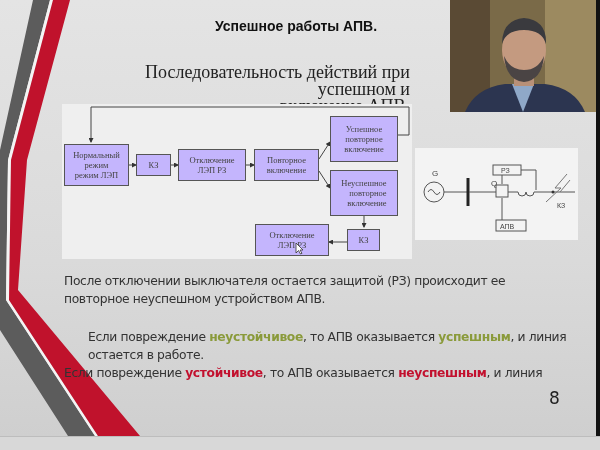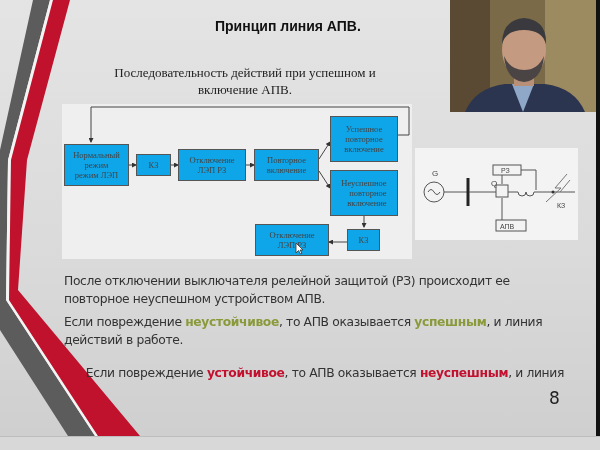--- a/index.html
+++ b/index.html
@@ -2,23 +2,23 @@
 <html><head>
 <meta charset="utf-8">
 <style>
   html, body { margin:0; padding:0; }
   body { width:600px; height:450px; overflow:hidden; background:#1a1a1a; position:relative; font-family:"DejaVu Sans", sans-serif; }
   .slide { position:absolute; left:0; top:0; width:596px; height:436px; background:linear-gradient(180deg,#e4e4e4 0%,#dadada 60%,#cfcfcf 100%); overflow:hidden; }
   .bottom-bar { position:absolute; left:0; top:436px; width:600px; height:14px; background:#d8d8d8; border-top:1px solid #bdbdbd; }
   .right-edge { position:absolute; left:596px; top:0; width:4px; height:436px; background:#111; }
   .stripes { position:absolute; left:0; top:0; width:600px; height:436px; }
   .title { position:absolute; left:215px; top:18px; font-family:"Liberation Sans", sans-serif; font-weight:bold; font-size:14px; color:#111; }
-  .subtitle { position:absolute; left:80px; top:64px; width:330px; text-align:center; font-family:"Liberation Serif", serif; font-size:13px; line-height:17px; color:#222; }
+  .subtitle { position:absolute; left:80px; top:64px; width:330px; text-align:right; font-family:"Liberation Serif", serif; font-size:18px; line-height:17px; color:#222; }
   .diagram { position:absolute; left:62px; top:104px; width:350px; height:155px; background:#efefef; }
-  .box { position:absolute; border:1.2px solid #555; background:#0ea5e9; font-family:"Liberation Serif", serif; font-size:8.5px; color:#444; text-align:center; display:flex; align-items:center; justify-content:center; line-height:10px; box-sizing:border-box; }
+  .box { position:absolute; border:1.2px solid #555; background:#c4b5fd; font-family:"Liberation Serif", serif; font-size:8.5px; color:#444; text-align:center; display:flex; align-items:center; justify-content:center; line-height:10px; box-sizing:border-box; }
   .scheme { position:absolute; left:415px; top:148px; width:163px; height:92px; background:#f3f3f3; }
   .para { position:absolute; left:64px; width:500px; font-family:"DejaVu Sans", sans-serif; font-size:12.3px; line-height:18px; color:#333; letter-spacing:-0.35px; }
   .green { color:#8a9a3a; font-weight:bold; }
   .red { color:#c2102e; font-weight:bold; }
   .page-num { position:absolute; left:549px; top:388px; font-family:"DejaVu Sans", sans-serif; font-size:17px; color:#222; }
   .webcam { position:absolute; left:450px; top:0; width:146px; height:112px; background:linear-gradient(160deg,#6a5a3c 0%,#8b7b55 40%,#4a3e2a 100%); overflow:hidden; }
 </style>
 </head>
 <body>
 
@@ -26,21 +26,21 @@
 
   <svg class="stripes" viewBox="0 0 600 436" width="600" height="436">
 
     <polygon points="33,0 50,0 8,160 6,300 95,436 68,436 0,330 0,150" fill="#5c5c5c"></polygon>
 
     <polygon points="50,0 53,0 11,160 9,300 98,436 95,436 6,300 8,160" fill="#f4f4f4"></polygon>
 
     <polygon points="53,0 70,0 27,160 18,290 140,436 98,436 9,300 11,160" fill="#c0122c"></polygon>
   </svg>
 
-  <div class="title">Принцип линия АПВ.</div>
+  <div class="title">Успешное работы АПВ.</div>
 
   <div class="subtitle">
     <div>Последовательность действий при успешном и</div>
     <div>включение АПВ.</div>
   </div>
 
   <div class="diagram">
     <svg width="350" height="155" style="position:absolute;left:0;top:0">
       <defs>
         <marker id="arr" markerWidth="5" markerHeight="5" refX="4" refY="2.5" orient="auto">
@@ -131,30 +131,30 @@
       <circle cx="138" cy="44" r="1.5" fill="#333"></circle>
       <text x="17" y="28" font-family="Liberation Sans, sans-serif" font-size="8" fill="#444">G</text>
       <text x="76" y="38" font-family="Liberation Sans, sans-serif" font-size="8" fill="#444">Q</text>
       <text x="86" y="25" font-family="Liberation Sans, sans-serif" font-size="7" fill="#444">РЗ</text>
       <text x="85" y="81" font-family="Liberation Sans, sans-serif" font-size="7" fill="#444">АПВ</text>
       <text x="142" y="60" font-family="Liberation Sans, sans-serif" font-size="7" fill="#444">КЗ</text>
     </svg>
   </div>
 
   <div class="para" style="top:272px;">
-    <div>После отключении выключателя релейной защитой (РЗ) происходит ее</div>
+    <div>После отключении выключателя остается защитой (РЗ) происходит ее</div>
     <div>повторное неуспешном устройством АПВ.</div>
   </div>
 
-  <div class="para" style="top:313px;">
+  <div class="para" style="top:328px;margin-left:24px;">
     <div><span>Если повреждение </span><span class="green">неустойчивое</span><span>, то АПВ оказывается </span><span class="green">успешным</span><span>, и линия</span></div>
-    <div>действий в работе.</div>
+    <div>остается в работе.</div>
   </div>
 
-  <div class="para" style="top:364px;text-align:right;">
+  <div class="para" style="top:364px;">
     <div><span>Если повреждение </span><span class="red">устойчивое</span><span>, то АПВ оказывается </span><span class="red">неуспешным</span><span>, и линия</span></div>
   </div>
 
   <div class="page-num">8</div>
 
   <div class="webcam">
     <svg width="146" height="112">
       <rect x="0" y="0" width="146" height="112" fill="#7a6a48"></rect>
       <rect x="95" y="0" width="51" height="112" fill="#9c8a60"></rect>
       <rect x="0" y="0" width="40" height="112" fill="#5a4a34"></rect>

